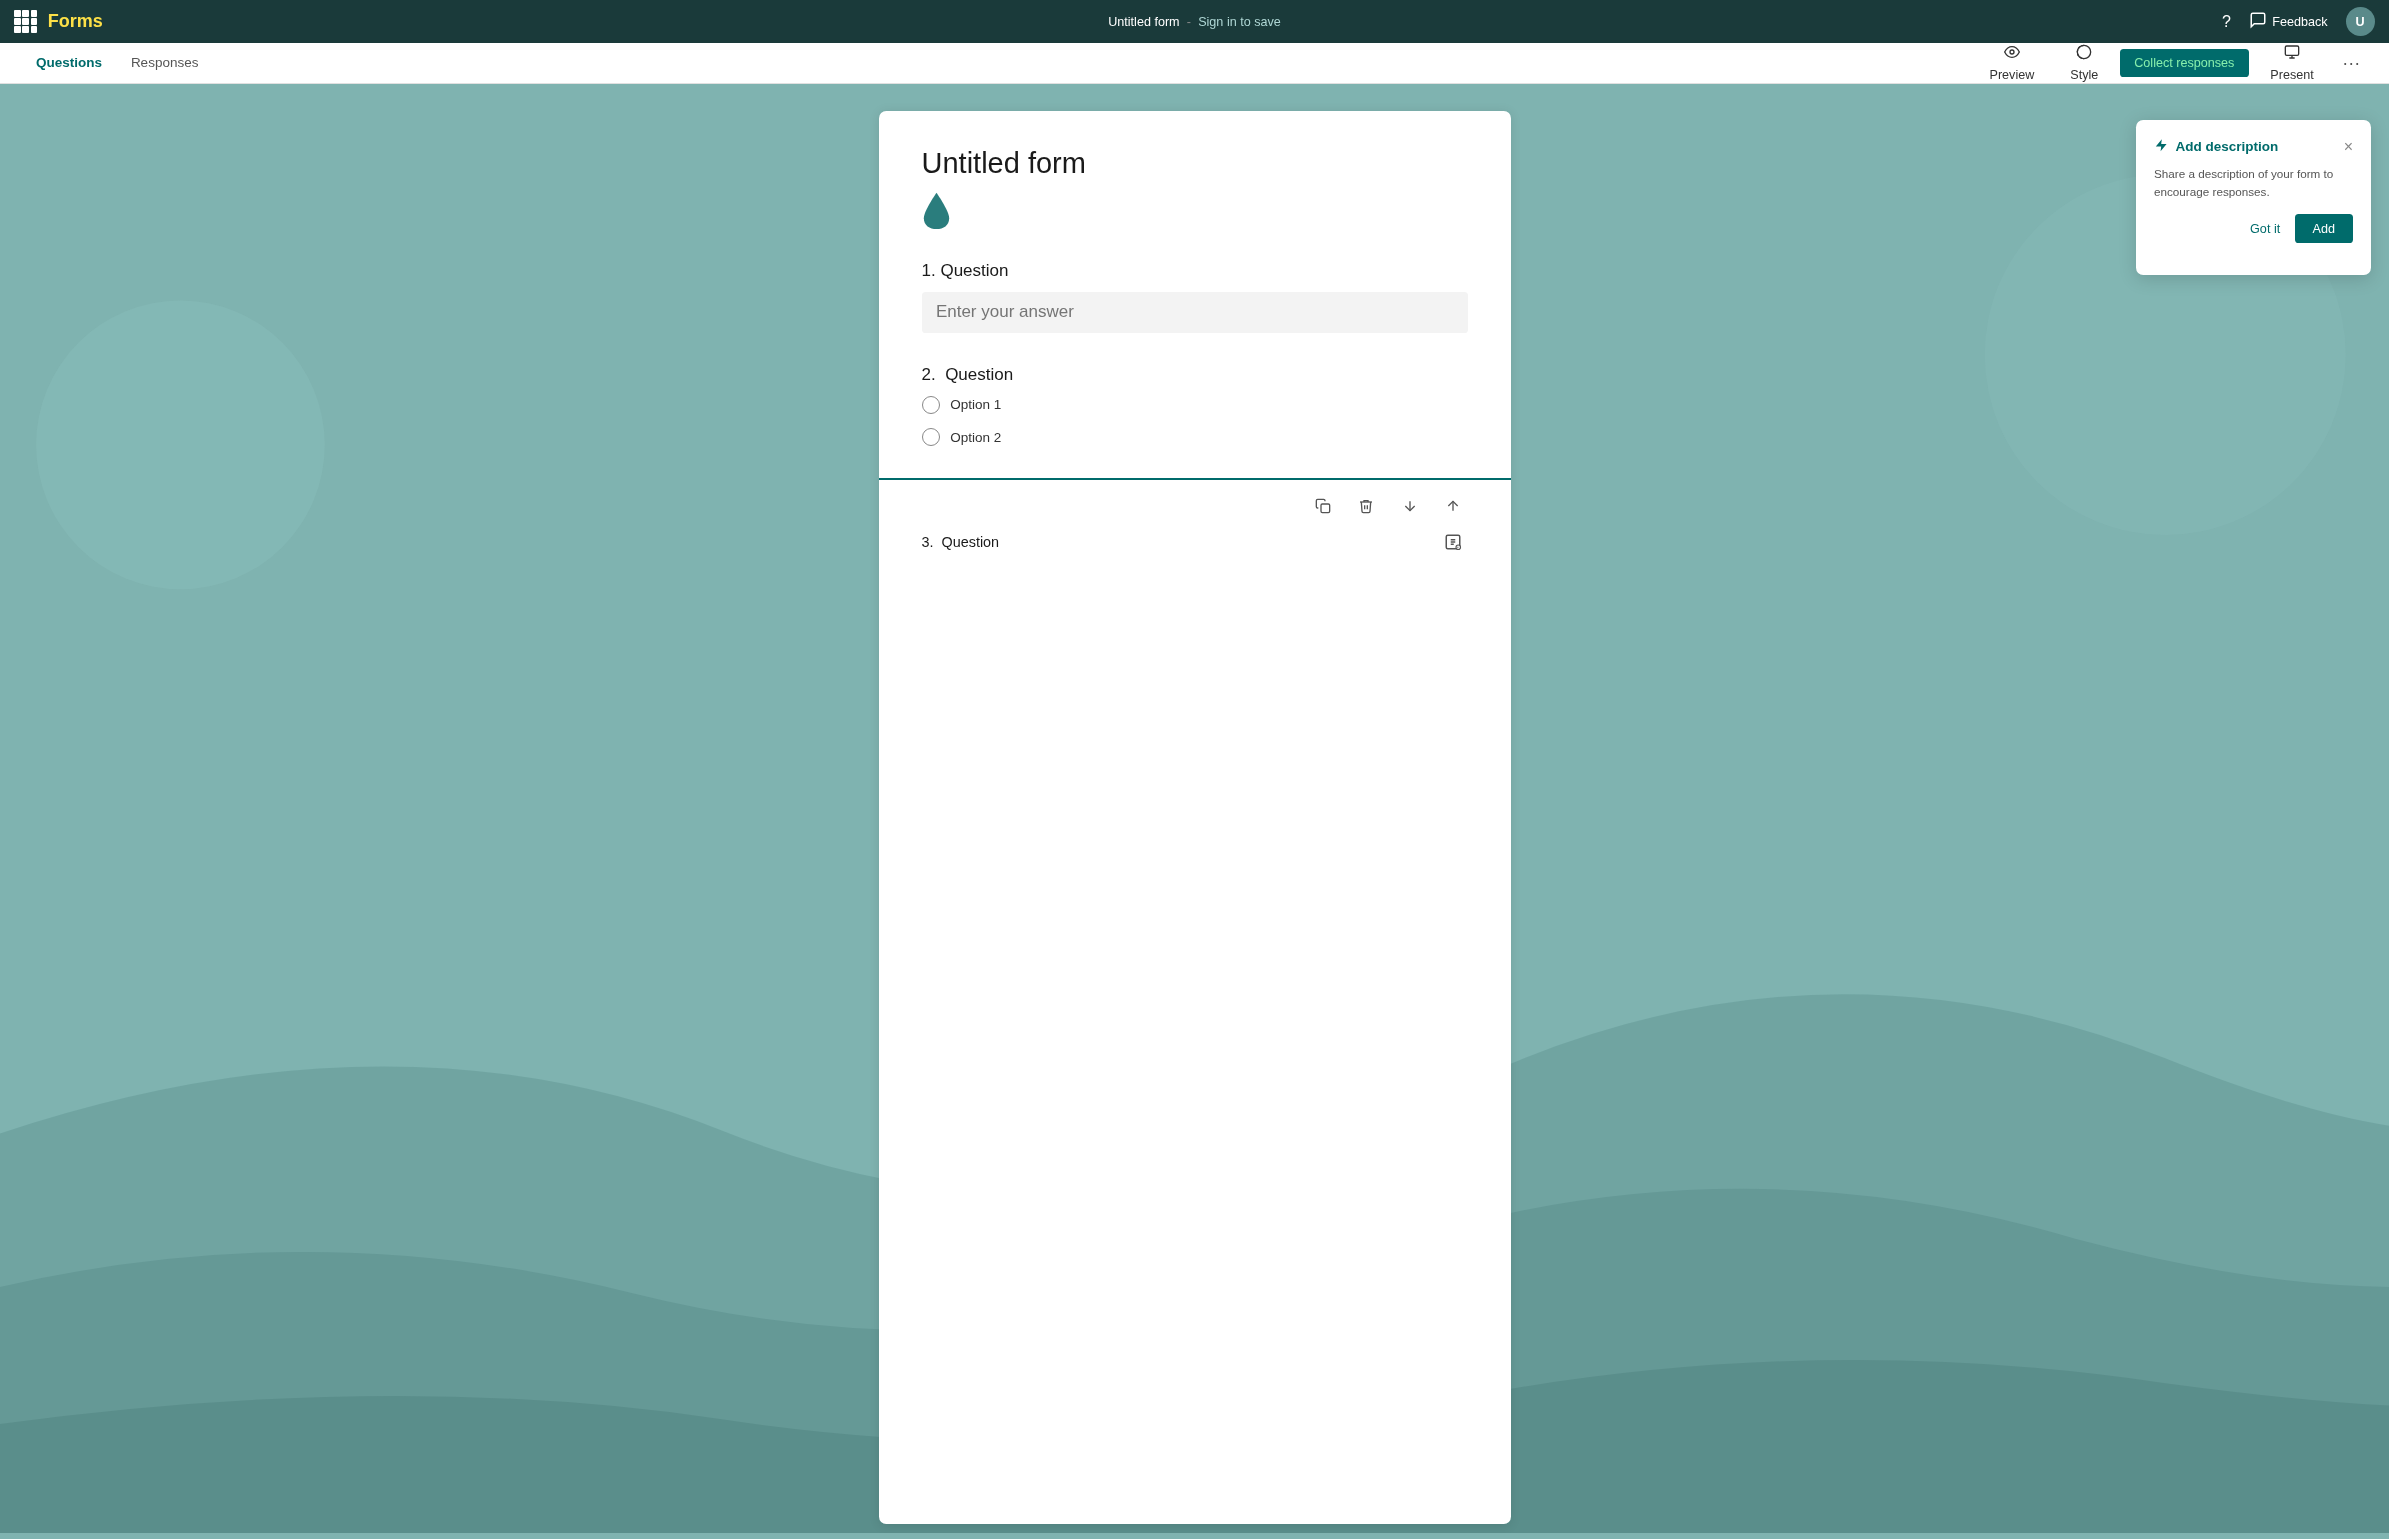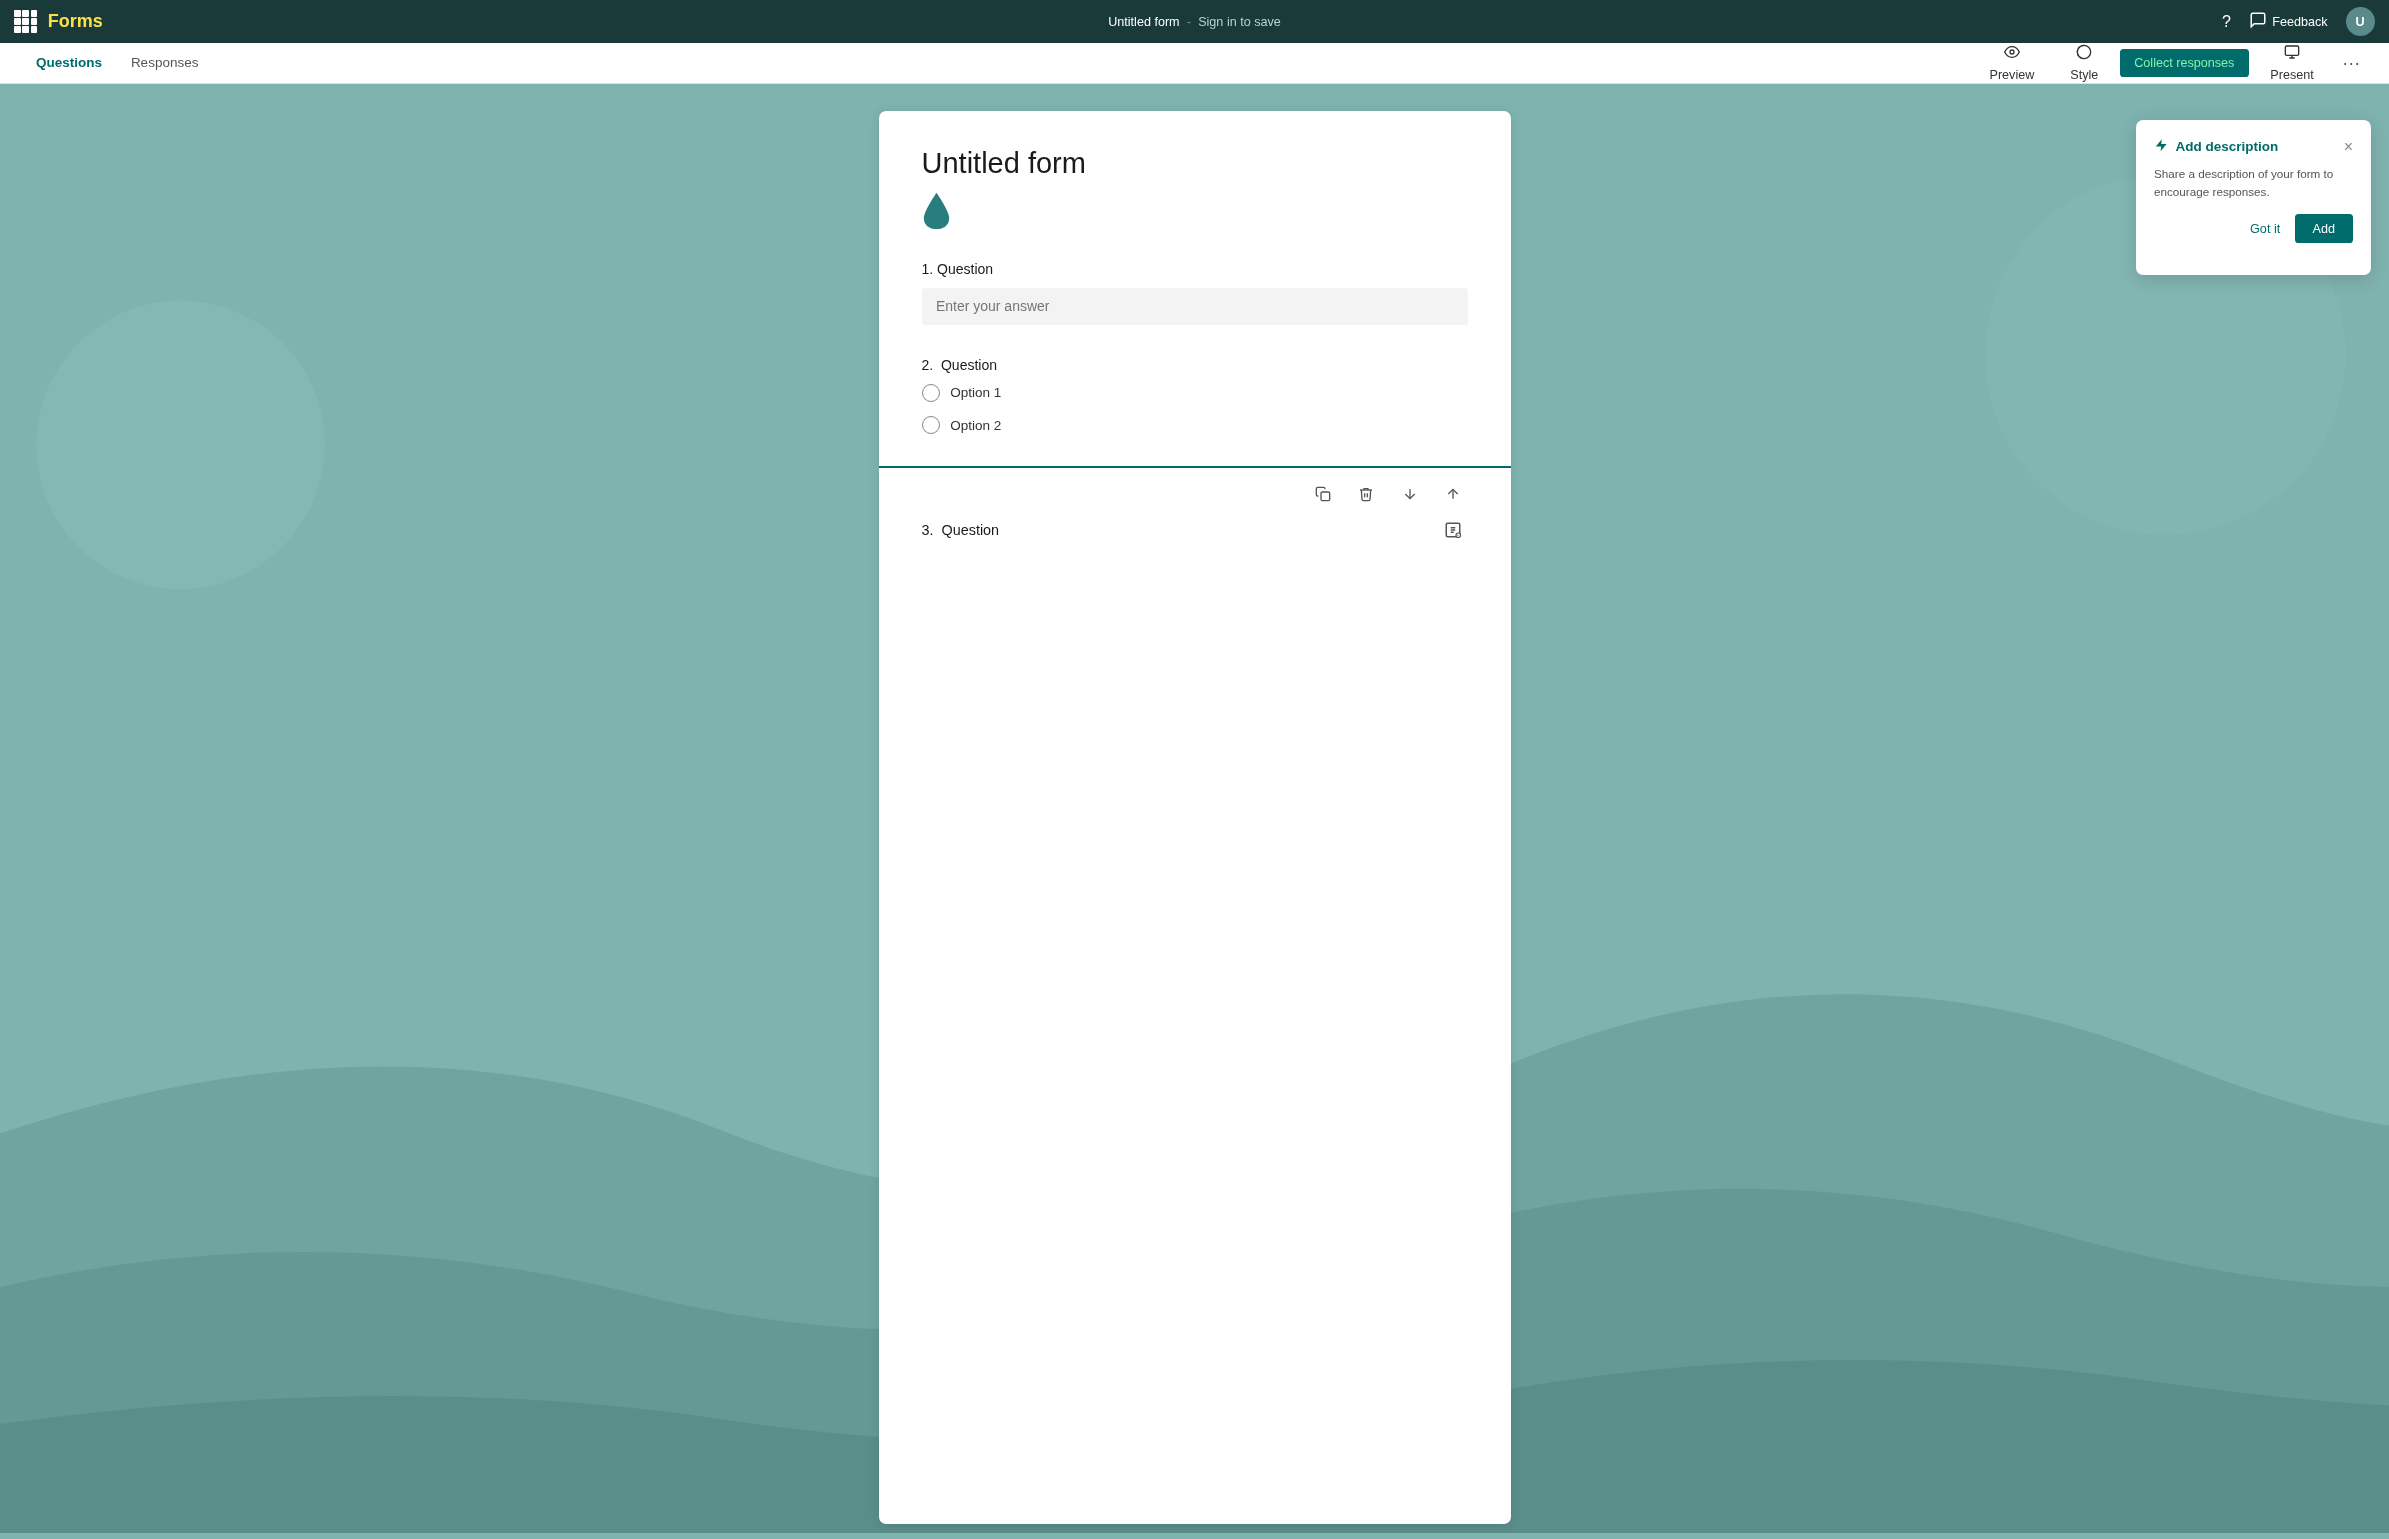--- a/index.html
+++ b/index.html
@@ -171,31 +171,31 @@
       font-weight: 300;
       color: #1a1a1a;
       margin-bottom: 10.8px;
     }
 
     
     .question-block {
       margin-bottom: 32px;
     }
     .question-label {
-      font-size: 14px;
+      font-size: 17px;
       color: #1a1a1a;
       margin-bottom: 10.8px;
     }
     .question-input {
       width: 100%;
       padding: 10.8px 14.4px;
       background: #f3f3f3;
       border: none;
       border-radius: 3.6px;
-      font-size: 14px;
+      font-size: 17px;
       color: #404040;
       outline: none;
     }
     .option-row {
       display: flex;
       align-items: center;
       gap: 10.8px;
       margin-bottom: 14.4px;
     }
     .radio-circle {

